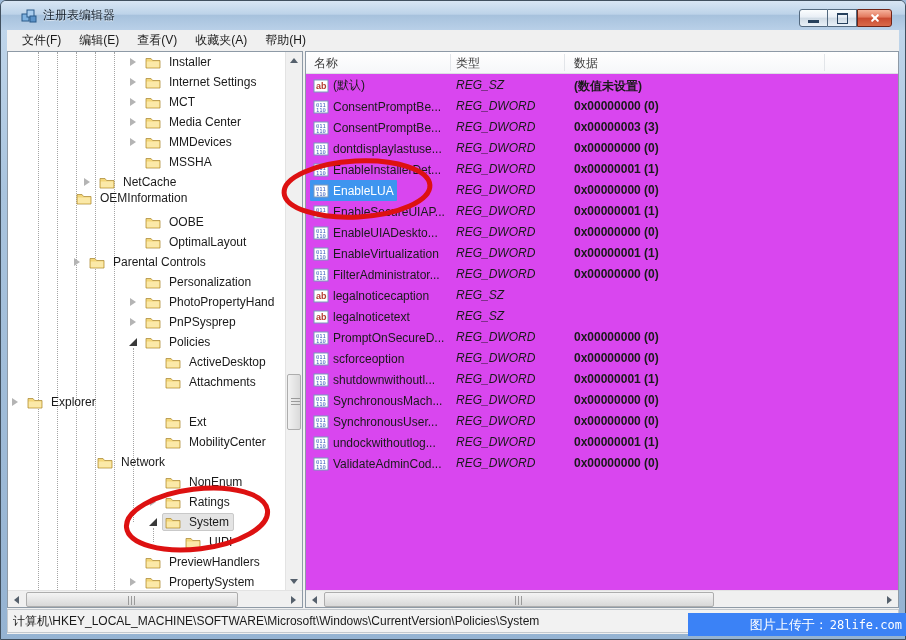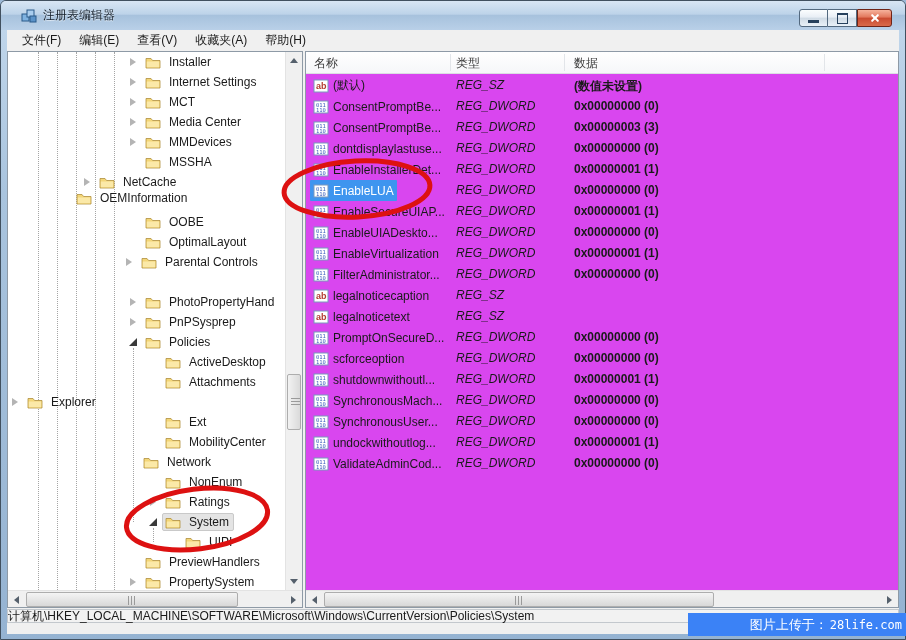--- a/index.html
+++ b/index.html
@@ -75,22 +75,22 @@
   .tri-down{border-left:4px solid transparent;border-right:4px solid transparent;border-top:5px solid #55606c;}
   .tri-left{border-top:4px solid transparent;border-bottom:4px solid transparent;border-right:5px solid #55606c;}
   .tri-right{border-top:4px solid transparent;border-bottom:4px solid transparent;border-left:5px solid #55606c;}
   .thumb{position:absolute;background:linear-gradient(90deg,#f2f2f2,#dadada);border:1px solid #adadad;border-radius:2px;box-sizing:border-box;}
   .thumb-h{top:1px;height:15px;background:linear-gradient(#f4f4f4,#d8d8d8);}
   .thumb .grip-h{position:absolute;left:50%;top:3px;width:8px;height:9px;margin-left:-4px;
       background:repeating-linear-gradient(90deg,#9a9a9a 0 1px,transparent 1px 3px);}
   .thumb .grip-v{position:absolute;top:50%;left:3px;height:8px;width:9px;margin-top:-4px;
       background:repeating-linear-gradient(#9a9a9a 0 1px,transparent 1px 3px);}
   
-  .statusbar{position:absolute;left:7px;top:609px;width:892px;height:14px;background:#f2f2f2;
-      border:1px solid #c3c8cd;box-sizing:border-box;display:flex;align-items:center;}
+  .statusbar{position:absolute;left:7px;top:609px;width:892px;height:24px;background:#f2f2f2;
+      border:1px solid #c3c8cd;box-sizing:border-box;display:flex;align-items:center;padding-left:5px;}
   .watermark{position:absolute;right:0;top:613px;width:218px;height:23px;background:#3b82f6;color:#fff;
       display:flex;align-items:center;justify-content:flex-end;padding-right:4px;box-sizing:border-box;font-size:13px;}
   .watermark .site{font-family:"DejaVu Sans Mono","Liberation Mono",monospace;font-size:12px;margin-left:2px;}
   .annot{position:absolute;inset:0;pointer-events:none;}
 </style>
 </head>
 <body>
 
 <div class="stage">
   <div class="frame"></div>
@@ -230,28 +230,38 @@
         <div class="tree-row" style="top: 180px; padding-left: 118px;">
           <span class="twisty leaf"></span>
           <span class="node">
   <svg class="tree-folder" viewBox="0 0 16 13">
     <path d="M1 2.5 h5 l1.6 2 H15 V12 H1 Z" fill="#f3d678" stroke="#b08f3e" stroke-width="0.8"></path>
     <path d="M1.8 5.5 H14.2 V11.3 H1.8 Z" fill="#fbe9a8"></path>
   </svg>
 <span class="tree-label">OptimalLayout</span>
           </span>
         </div>
-        <div class="tree-row" style="top: 200px; padding-left: 114px;">
+        <div class="tree-row" style="top: 200px; padding-left: 62px;">
           <span class="twisty collapsed"></span>
           <span class="node">
   <svg class="tree-folder" viewBox="0 0 16 13">
     <path d="M1 2.5 h5 l1.6 2 H15 V12 H1 Z" fill="#f3d678" stroke="#b08f3e" stroke-width="0.8"></path>
     <path d="M1.8 5.5 H14.2 V11.3 H1.8 Z" fill="#fbe9a8"></path>
   </svg>
 <span class="tree-label">Parental Controls</span>
+          </span>
+        </div>
+        <div class="tree-row" style="top: 220px; padding-left: 118px;">
+          <span class="twisty leaf"></span>
+          <span class="node">
+  <svg class="tree-folder" viewBox="0 0 16 13">
+    <path d="M1 2.5 h5 l1.6 2 H15 V12 H1 Z" fill="#f3d678" stroke="#b08f3e" stroke-width="0.8"></path>
+    <path d="M1.8 5.5 H14.2 V11.3 H1.8 Z" fill="#fbe9a8"></path>
+  </svg>
+<span class="tree-label">Personalization</span>
           </span>
         </div>
         <div class="tree-row" style="top: 240px; padding-left: 118px;">
           <span class="twisty collapsed"></span>
           <span class="node">
   <svg class="tree-folder" viewBox="0 0 16 13">
     <path d="M1 2.5 h5 l1.6 2 H15 V12 H1 Z" fill="#f3d678" stroke="#b08f3e" stroke-width="0.8"></path>
     <path d="M1.8 5.5 H14.2 V11.3 H1.8 Z" fill="#fbe9a8"></path>
   </svg>
 <span class="tree-label">PhotoPropertyHand</span>
@@ -320,21 +330,21 @@
         <div class="tree-row" style="top: 380px; padding-left: 138px;">
           <span class="twisty leaf"></span>
           <span class="node">
   <svg class="tree-folder" viewBox="0 0 16 13">
     <path d="M1 2.5 h5 l1.6 2 H15 V12 H1 Z" fill="#f3d678" stroke="#b08f3e" stroke-width="0.8"></path>
     <path d="M1.8 5.5 H14.2 V11.3 H1.8 Z" fill="#fbe9a8"></path>
   </svg>
 <span class="tree-label">MobilityCenter</span>
           </span>
         </div>
-        <div class="tree-row" style="top: 400px; padding-left: 116px;">
+        <div class="tree-row" style="top: 400px; padding-left: 70px;">
           <span class="twisty leaf"></span>
           <span class="node">
   <svg class="tree-folder" viewBox="0 0 16 13">
     <path d="M1 2.5 h5 l1.6 2 H15 V12 H1 Z" fill="#f3d678" stroke="#b08f3e" stroke-width="0.8"></path>
     <path d="M1.8 5.5 H14.2 V11.3 H1.8 Z" fill="#fbe9a8"></path>
   </svg>
 <span class="tree-label">Network</span>
           </span>
         </div>
         <div class="tree-row" style="top: 420px; padding-left: 138px;">

